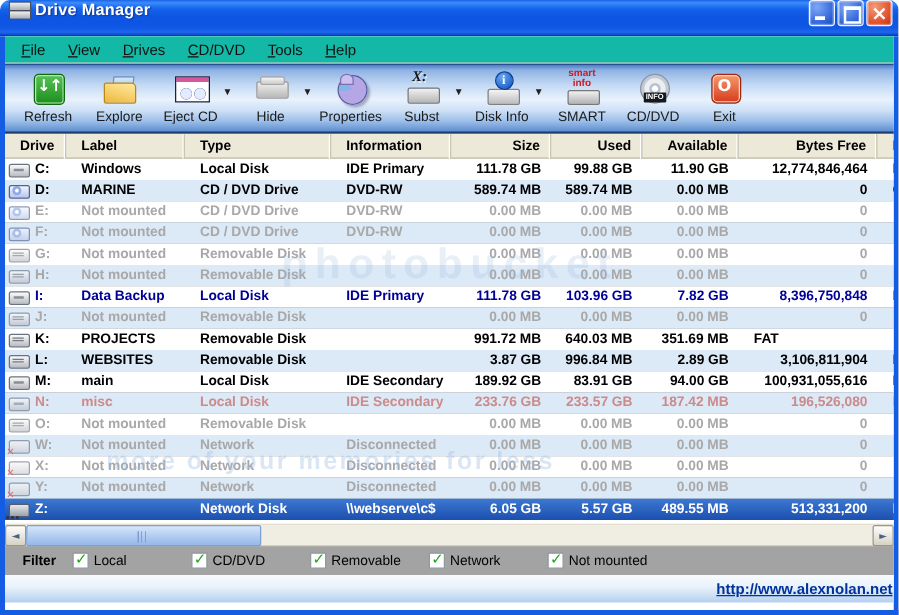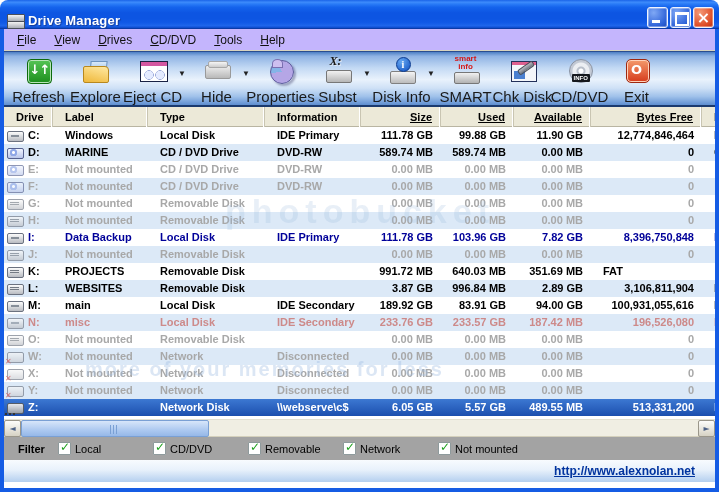--- a/index.html
+++ b/index.html
@@ -1,21 +1,21 @@
 <!DOCTYPE html>
 <html style="--selected_row: #2258b8; --dim_text: #a8a8a8; --navy_text: #000099; --rose_text: #cd8a8a; --link: #00339e; --check_green: #1fa11f;"><head>
 <meta charset="utf-8">
 <style>
   * { margin:0; padding:0; box-sizing:border-box; }
   html,body { background:#fff; font-family:"Liberation Sans","DejaVu Sans",sans-serif; }
   .window { width:719px; height:492px; position:relative; overflow:hidden; background:#fff; }
 
   
   .titlebar {
-    height:29px; border-radius:8px 8px 0 0; display:flex; align-items:flex-end; padding:0 5px;
+    height:29px; border-radius:8px 8px 0 0; display:flex; align-items:flex-start; padding:0 5px;
     background:linear-gradient(180deg,#1a64e8 0%,#3d8bfb 8%,#2a7cf7 14%,#1463ec 26%,#0d55e2 46%,#0d55e2 66%,#1059e6 80%,#1e66ec 92%,#0a47c8 100%);
     border-bottom:1px solid #0a3ba8;
   }
   .title-icon { width:17px; height:15px; position:relative; margin:0 4px 0 2px; }
   .title-icon::before, .title-icon::after {
     content:""; position:absolute; left:0; width:16px; height:6px; border-radius:1px;
     background:linear-gradient(180deg,#f3f3f3,#a9adb5); border:1px solid #4b4f58;
   }
   .title-icon::before { top:1px; } .title-icon::after { top:8px; }
   .title-text { color:#fff; font-weight:bold; font-size:13px; text-shadow:1px 1px 1px #123a9a; letter-spacing:.2px; }
@@ -25,31 +25,31 @@
   .winbtn.min, .winbtn.max { background:radial-gradient(circle at 30% 25%,#7fa8f5,#2e62d8 70%,#1c49bb); }
   .winbtn.close { background:radial-gradient(circle at 30% 25%,#f59a78,#dd4a24 70%,#b63214); }
   .winbtn.min::after { content:""; position:absolute; left:4px; bottom:4px; width:8px; height:3px; background:#fff; }
   .winbtn.max::after { content:""; position:absolute; left:4px; top:4px; width:10px; height:9px; border:2px solid #fff; border-top-width:3px; }
   .winbtn.close::after { content:"×"; position:absolute; left:0; right:0; top:-1px; text-align:center; color:#fff; font:bold 16px/21px "DejaVu Sans",sans-serif; }
 
   
   .frame { border-left:4px solid #155ce4; border-right:4px solid #155ce4; border-bottom:4px solid #155ce4; height:463px; position:relative; background:#fff; }
 
   
-  .menubar { height:22px; background:#c4b5fd; display:flex; align-items:center; padding-left:4px; border-bottom:1px solid #d8d4c0; }
+  .menubar { height:22px; background:#14b8a6; display:flex; align-items:center; padding-left:4px; border-bottom:1px solid #d8d4c0; }
   .menu-item { font-size:12px; color:#111; padding:2px 9px; cursor:default; }
   .menu-item u { text-decoration:underline; }
 
   
   .toolbar { height:56px; display:flex; align-items:center; padding:2px 4px 0 6px;
     background:linear-gradient(180deg,#4d7fc4 0%,#8fb3e4 8%,#c3d9f4 30%,#e9f2fc 52%,#cfe1f6 68%,#9fc1ea 84%,#5e8ed0 100%);
     border-top:1px solid #2a4d8f; border-bottom:2px solid #1b3a6e; }
   .tb-wrap { display:flex; align-items:center; }
   .tb-btn { width:57px; height:50px; display:flex; flex-direction:column; align-items:center; justify-content:flex-start; padding-top:2px; border-radius:3px; }
-  .tb-label { font-size:15px; color:#1a1a1a; margin-top:3px; white-space:nowrap; }
+  .tb-label { font-size:11px; color:#1a1a1a; margin-top:3px; white-space:nowrap; }
   .tb-drop { width:10px; font-size:8px; color:#222; text-align:center; margin:0 1px 12px -4px; }
 
   .tbi { width:30px; height:28px; position:relative; }
   .tbi.refresh::before { content:""; position:absolute; left:3px; top:2px; width:23px; height:23px; border-radius:4px;
      background:linear-gradient(180deg,#55c455,#1d8e1d); border:1px solid #0d6b0d; box-shadow:inset 0 0 0 1px #b9e4b9; }
   .tbi.refresh::after { content:"↓↑"; position:absolute; left:2px; right:0; top:5px; text-align:center; color:#fff; font:bold 13px "DejaVu Sans",sans-serif; letter-spacing:-1px; }
   .tbi.explore::before { content:""; position:absolute; left:9px; top:4px; width:15px; height:11px; background:linear-gradient(180deg,#d8e9fa,#93bbe4); border:1px solid #6d94c0; transform:skewX(-6deg); }
   .tbi.explore::after { content:""; position:absolute; left:2px; top:9px; width:24px; height:15px; border-radius:2px 4px 2px 2px;
      background:linear-gradient(195deg,#ffe9a2,#efb83a); border:1px solid #b8881e; }
   .tbi.eject-cd::before { content:""; position:absolute; left:2px; top:4px; width:26px; height:19px; border:1px solid #1a2244;
@@ -76,21 +76,21 @@
      background:radial-gradient(circle,#ffffff 2px,#b9bfca 3px 4px,#eceef2 5px 8px,#c3c9d4 9px 11px); }
   .tbi.cd-dvd::after { content:"INFO"; position:absolute; left:7px; bottom:3px; background:#15181d; color:#fff; font:bold 6px/8px "Liberation Sans",sans-serif; padding:0 2px; border-radius:1px; }
   .tbi.exit::before { content:""; position:absolute; left:4px; top:2px; width:22px; height:22px; border-radius:5px;
      background:linear-gradient(180deg,#f49a6c,#d63b1c); border:1px solid #9e2810; box-shadow:inset 0 0 0 1px #ffd2ba; }
   .tbi.exit::after { content:"O"; position:absolute; left:4px; top:5px; width:22px; text-align:center; color:#fff; font:bold 13px "DejaVu Sans",sans-serif; }
 
   
   .table-area { overflow:hidden; width:711px; background:#737373; }
   .thead { display:grid; width:770px; height:20px; background:#ece9d8; border-bottom:1px solid #b9b5a2; }
   .th { font:bold 11px/20px "Liberation Sans",sans-serif; color:#000; padding-left:12px; border-right:1px solid #c9c5b2; box-shadow:inset -1px 0 0 #fff; white-space:nowrap; }
-  .th.right { text-align:right; padding-right:8px; padding-left:16px;text-decoration:underline; }
+  .th.right { text-align:right; padding-right:8px; padding-left:16px; }
   .tbody { width:770px; }
   .row { display:grid; height:17px; background:#fff; }
   .row.alt { background:#dce9f7; }
   .td { font:bold 11px/17px "Liberation Sans",sans-serif; color:#000; padding-left:12px; white-space:nowrap; overflow:hidden; }
   .td.r { text-align:right; padding-right:8px; padding-left:0; }
   .td.drive { padding-left:3px; display:flex; align-items:center; gap:4px; }
   .row.dim .td { color:var(--dim_text,#a8a8a8); }
   .row.navy .td { color:var(--navy_text,#000099); }
   .row.rose .td { color:var(--rose_text,#cd8a8a); }
   .row.selected { background:linear-gradient(180deg,#3c78d2,#1c4fae); }
@@ -124,21 +124,21 @@
   
   .filterbar { height:24px; background:#a3a3a3; display:flex; align-items:center; border-top:1px solid #d4d0bc; }
   .filter-label { font:bold 11px "Liberation Sans",sans-serif; color:#000; margin:0 0 0 14px; width:40px; }
   .filter-opt { display:flex; align-items:center; gap:4px; width:95px; }
   .chk { width:13px; height:13px; background:#fff; border:1px solid #8e9a9c; border-radius:1px; position:relative; flex:none; }
   .chk.on::after { content:"✓"; position:absolute; left:1px; top:-2px; color:var(--check_green,#1fa11f); font:bold 12px/13px "DejaVu Sans",sans-serif; }
   .fl { font-size:11px; color:#000; white-space:nowrap; }
 
   
   .footer { height:22px; background:linear-gradient(180deg,#f8fbfe 0%,#e8f1fb 45%,#b4cfef 100%); display:flex; align-items:center; justify-content:flex-end; }
-  .footer a { font:bold 12px "Liberation Sans",sans-serif; color:var(--link,#00339e); margin-right:20px; }
+  .footer a { font:bold 12px "Liberation Sans",sans-serif; color:var(--link,#00339e); margin-right:1px; }
 
   
   .wm { position:absolute; pointer-events:none; color:rgba(140,175,215,.30); font-weight:bold; white-space:nowrap; }
   .wm1 { top:192px; left:225px; font-size:34px; letter-spacing:6px; color:rgba(150,180,220,.22); }
   .wm2 { top:358px; left:85px; font-size:20px; letter-spacing:2px; color:rgba(160,190,225,.38); }
 </style>
 </head>
 <body>
 
 <div class="window">
@@ -207,26 +207,20 @@
           <div class="tb-btn">
             <div class="tbi disk-info"></div>
             <div class="tb-label">Disk Info</div>
           </div>
           <div class="tb-drop">▼</div>
         </div>
         <div class="tb-wrap">
           <div class="tb-btn">
             <div class="tbi smart"></div>
             <div class="tb-label">SMART</div>
-          </div>
-        </div>
-        <div class="tb-wrap">
-          <div class="tb-btn">
-            <div class="tbi chk-disk"></div>
-            <div class="tb-label">Chk Disk</div>
           </div>
         </div>
         <div class="tb-wrap">
           <div class="tb-btn">
             <div class="tbi cd-dvd"></div>
             <div class="tb-label">CD/DVD</div>
           </div>
         </div>
         <div class="tb-wrap">
           <div class="tb-btn">

